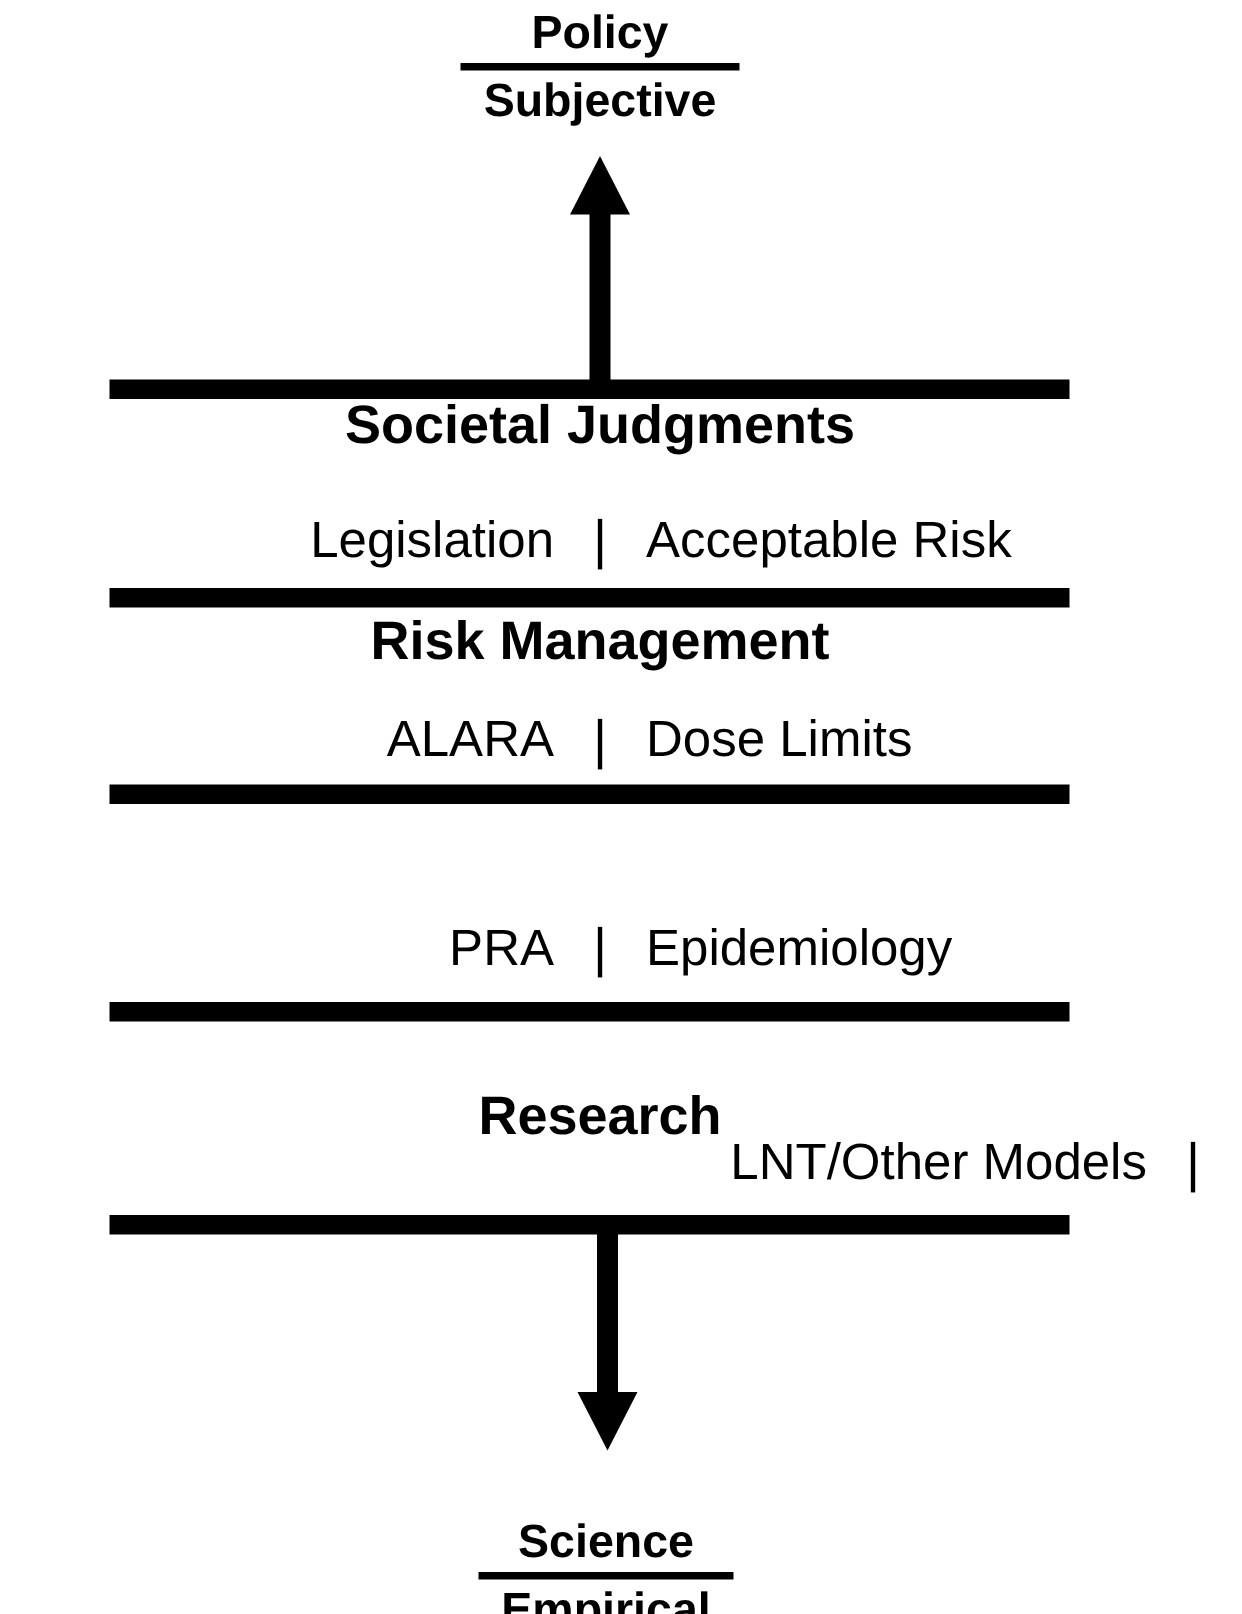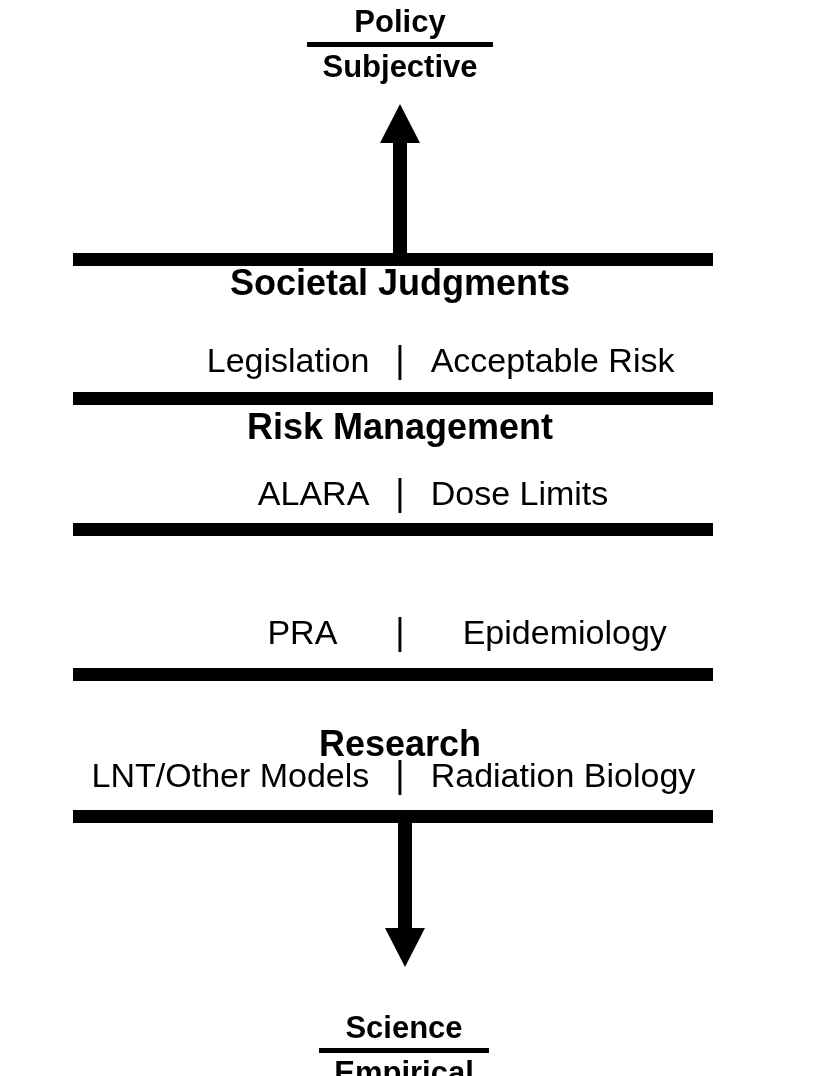--- a/index.html
+++ b/index.html
@@ -72,33 +72,32 @@
 
   <div class="sec-title" style="top:407px;">Risk Management</div>
   <div class="sec-row" style="top:471px;">
     <span class="cell l">ALARA</span>
     <span class="vbar">|</span>
     <span class="cell r">Dose Limits</span>
   </div>
 
   <div class="bar" style="top:523px;"></div>
 
-  <div class="sec-row" style="top:610px;gap:32px;">
+  <div class="sec-row" style="top:610px;">
     <span class="cell l">PRA</span>
     <span class="vbar">|</span>
     <span class="cell r">Epidemiology</span>
   </div>
 
   <div class="bar" style="top:668px;"></div>
 
   <div class="sec-title" style="top:724px;">Research</div>
   <div class="sec-row" style="top:753px;">
     <span class="cell l">LNT/Other Models</span>
     <span class="vbar">|</span>
-    <span class="cell r">Radiation Biology</span>
   </div>
 
   <div class="bar" style="top:810px;"></div>
 
   <div class="shaft" style="left:398px; top:812px; height:118px;"></div>
   <div class="tri down" style="left:385px; top:928px;"></div>
 
   <div class="fraction" id="frac-bottom">
     <div class="word">Science</div>
     <div class="frac-line"></div>

